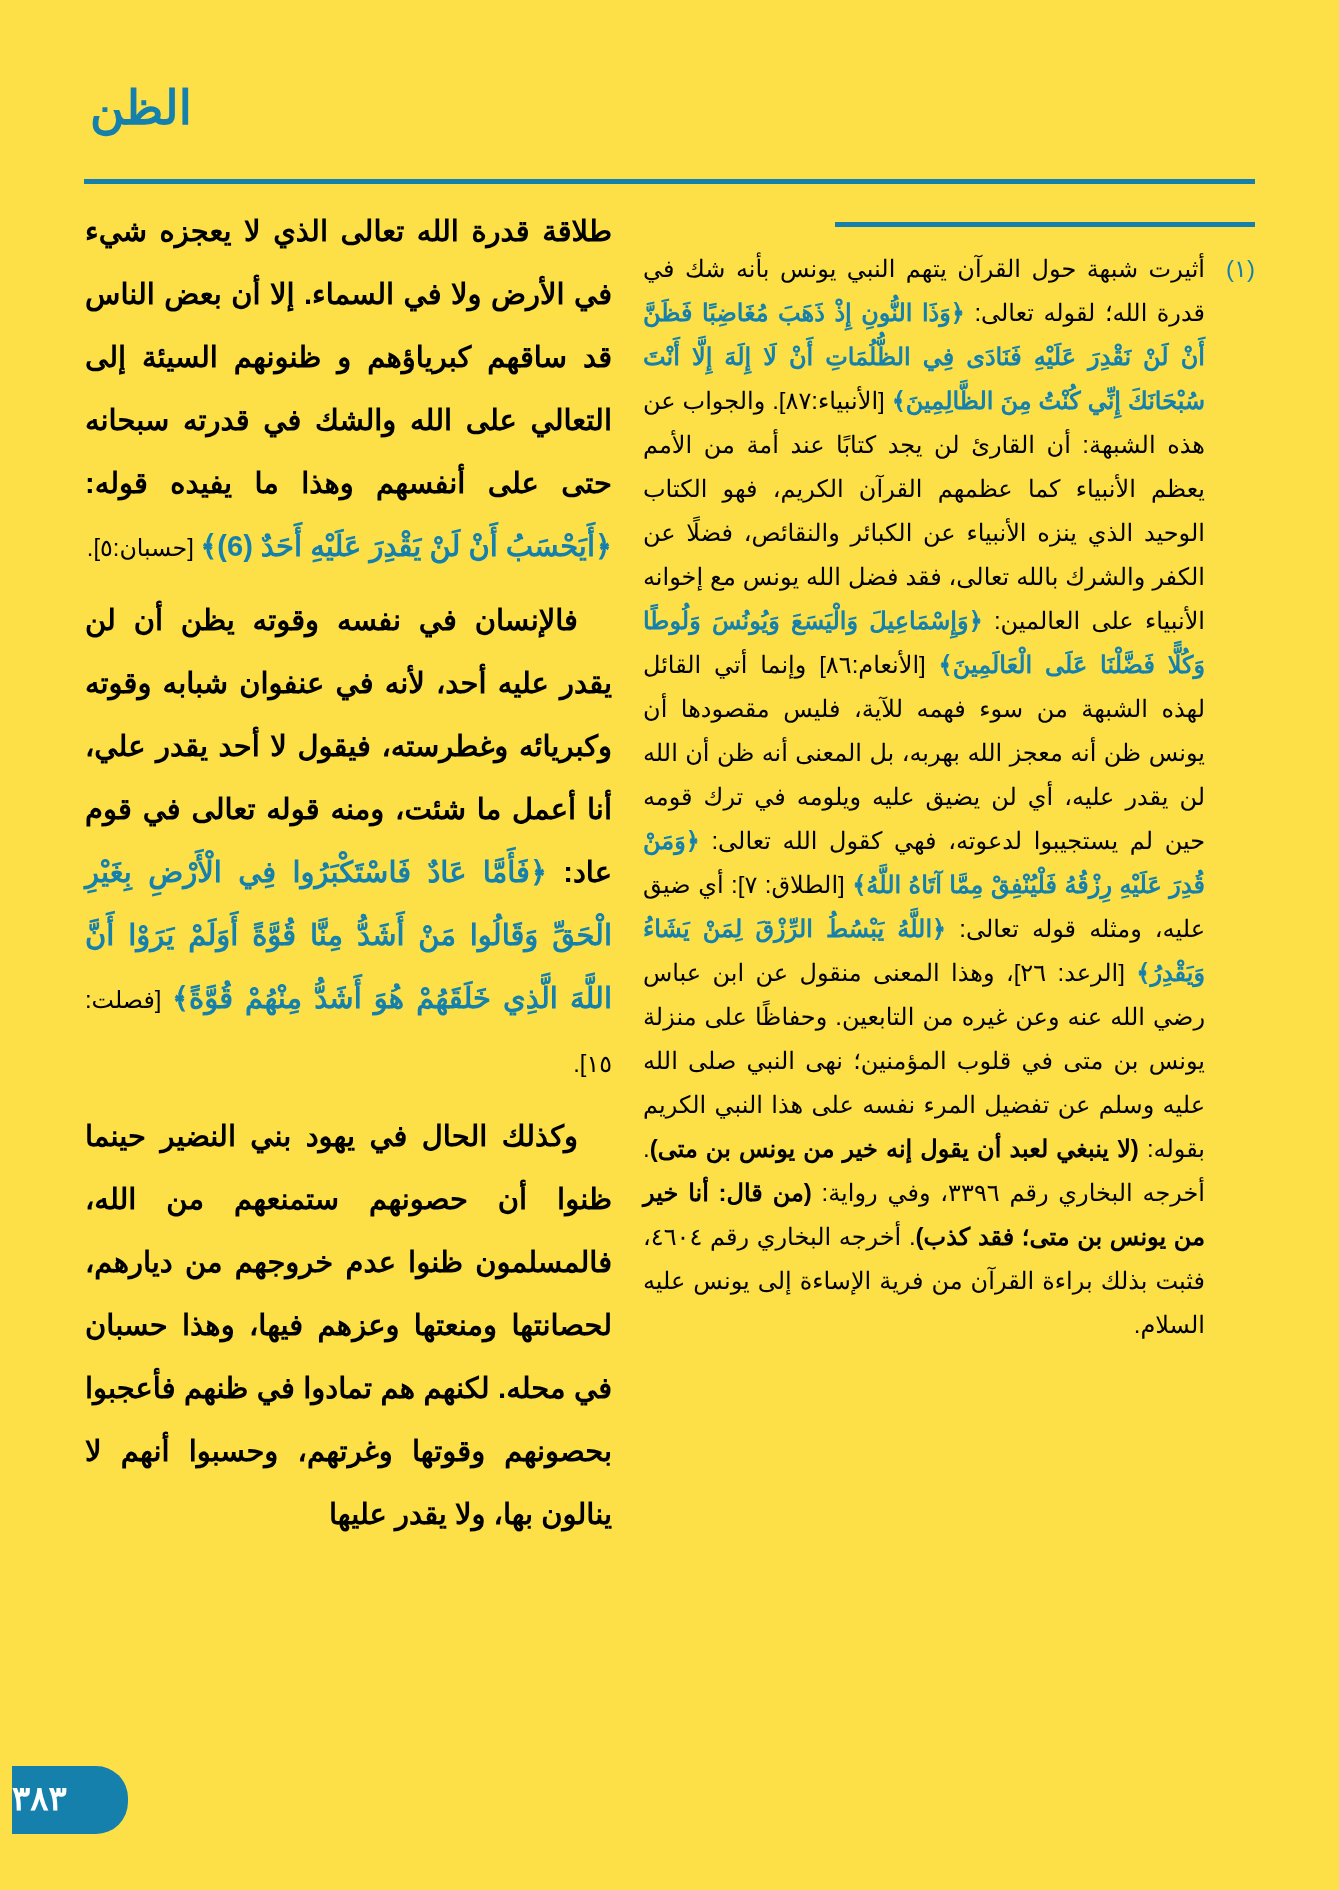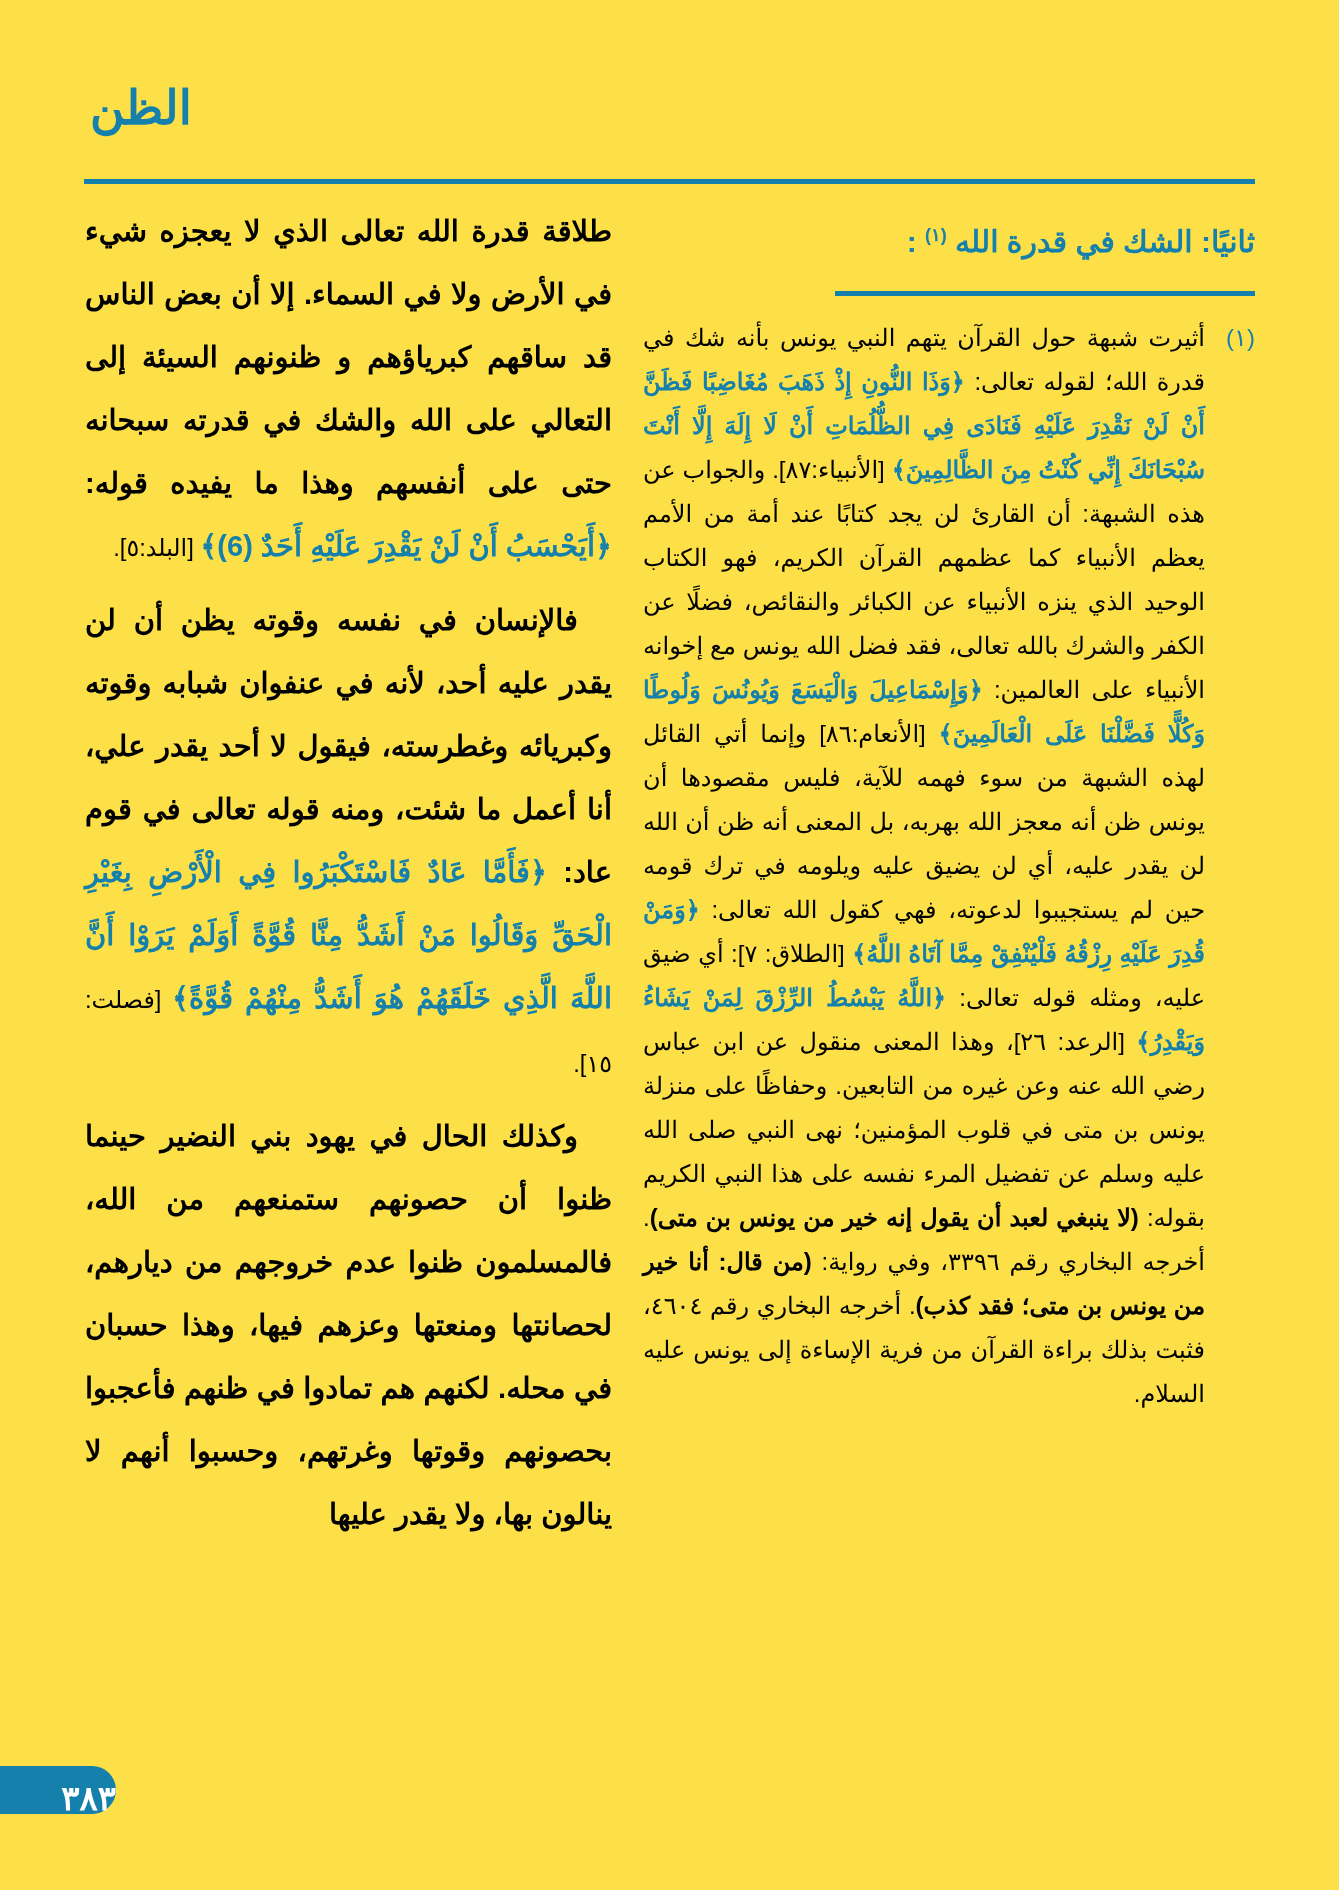--- a/index.html
+++ b/index.html
@@ -64,60 +64,59 @@
     padding-right: 50px;
   }
   .fn-marker {
     position: absolute;
     right: 0; top: 0;
     color: var(--accent);
   }
   .fn-see { margin-top: 0; }
   .page-badge {
     position: absolute;
-    left: 0; top: 1766px;
-    width: 116px; height: 48px;
+    left: 12px; top: 1766px;
+    width: 116px; height: 68px;
     background: var(--accent);
     border-radius: 0 32px 32px 0;
     color: #fff;
     font-size: 34px;
     font-weight: bold;
     line-height: 64px;
-    text-align: right;
+    text-align: left;
   }
   .website {
     position: absolute;
     left: 152px; top: 1782px;
     direction: ltr;
     color: var(--accent);
     font-size: 30px;
     font-weight: bold;
     letter-spacing: 1px;
   }
 </style>
 </head>
 <body>
 
 <div class="page">
 
   <div class="chapter-title">الظن</div>
   <div class="header-rule"></div>
 
   <section class="col col-right">
-    <h2 class="heading"><span class="seg-htext">ثانيًا: الشك في قدرة الله </span><span class="seg-sup">(١)</span><span class="seg-htext"> :</span></h2>
     <div class="fn-sep"></div>
     <div class="footnote">
       <span class="fn-marker">(١)</span>
       <span><span class="seg-text">أثيرت شبهة حول القرآن يتهم النبي يونس بأنه شك في قدرة الله؛ لقوله تعالى: </span><span class="seg-quran">﴿وَذَا النُّونِ إِذْ ذَهَبَ مُغَاضِبًا فَظَنَّ أَنْ لَنْ نَقْدِرَ عَلَيْهِ فَنَادَى فِي الظُّلُمَاتِ أَنْ لَا إِلَهَ إِلَّا أَنْتَ سُبْحَانَكَ إِنِّي كُنْتُ مِنَ الظَّالِمِينَ﴾</span><span class="seg-text"> [الأنبياء:٨٧]. والجواب عن هذه الشبهة: أن القارئ لن يجد كتابًا عند أمة من الأمم يعظم الأنبياء كما عظمهم القرآن الكريم، فهو الكتاب الوحيد الذي ينزه الأنبياء عن الكبائر والنقائص، فضلًا عن الكفر والشرك بالله تعالى، فقد فضل الله يونس مع إخوانه الأنبياء على العالمين: </span><span class="seg-quran">﴿وَإِسْمَاعِيلَ وَالْيَسَعَ وَيُونُسَ وَلُوطًا وَكُلًّا فَضَّلْنَا عَلَى الْعَالَمِينَ﴾</span><span class="seg-text"> [الأنعام:٨٦] وإنما أتي القائل لهذه الشبهة من سوء فهمه للآية، فليس مقصودها أن يونس ظن أنه معجز الله بهربه، بل المعنى أنه ظن أن الله لن يقدر عليه، أي لن يضيق عليه ويلومه في ترك قومه حين لم يستجيبوا لدعوته، فهي كقول الله تعالى: </span><span class="seg-quran">﴿وَمَنْ قُدِرَ عَلَيْهِ رِزْقُهُ فَلْيُنْفِقْ مِمَّا آتَاهُ اللَّهُ﴾</span><span class="seg-text"> [الطلاق: ٧]: أي ضيق عليه، ومثله قوله تعالى: </span><span class="seg-quran">﴿اللَّهُ يَبْسُطُ الرِّزْقَ لِمَنْ يَشَاءُ وَيَقْدِرُ﴾</span><span class="seg-text"> [الرعد: ٢٦]، وهذا المعنى منقول عن ابن عباس رضي الله عنه وعن غيره من التابعين. وحفاظًا على منزلة يونس بن متى في قلوب المؤمنين؛ نهى النبي صلى الله عليه وسلم عن تفضيل المرء نفسه على هذا النبي الكريم بقوله: </span><span class="seg-hadith">(لا ينبغي لعبد أن يقول إنه خير من يونس بن متى)</span><span class="seg-text">. أخرجه البخاري رقم ٣٣٩٦، وفي رواية: </span><span class="seg-hadith">(من قال: أنا خير من يونس بن متى؛ فقد كذب)</span><span class="seg-text">. أخرجه البخاري رقم ٤٦٠٤، فثبت بذلك براءة القرآن من فرية الإساءة إلى يونس عليه السلام.</span></span>
     </div>
   </section>
 
   <section class="col col-left">
     <div>
-        <p class="body-text"><span class="seg-text">طلاقة قدرة الله تعالى الذي لا يعجزه شيء في الأرض ولا في السماء. إلا أن بعض الناس قد ساقهم كبرياؤهم و ظنونهم السيئة إلى التعالي على الله والشك في قدرته سبحانه حتى على أنفسهم وهذا ما يفيده قوله: </span><span class="seg-quran">﴿أَيَحْسَبُ أَنْ لَنْ يَقْدِرَ عَلَيْهِ أَحَدٌ (6)﴾</span><span class="seg-cite"> [البلد:٥].</span></p>
+        <p class="body-text"><span class="seg-text">طلاقة قدرة الله تعالى الذي لا يعجزه شيء في الأرض ولا في السماء. إلا أن بعض الناس قد ساقهم كبرياؤهم و ظنونهم السيئة إلى التعالي على الله والشك في قدرته سبحانه حتى على أنفسهم وهذا ما يفيده قوله: </span><span class="seg-quran">﴿أَيَحْسَبُ أَنْ لَنْ يَقْدِرَ عَلَيْهِ أَحَدٌ (6)﴾</span><span class="seg-cite"> [حسبان:٥].</span></p>
         <p class="body-text indent"><span class="seg-text">فالإنسان في نفسه وقوته يظن أن لن يقدر عليه أحد، لأنه في عنفوان شبابه وقوته وكبريائه وغطرسته، فيقول لا أحد يقدر علي، أنا أعمل ما شئت، ومنه قوله تعالى في قوم عاد: </span><span class="seg-quran">﴿فَأَمَّا عَادٌ فَاسْتَكْبَرُوا فِي الْأَرْضِ بِغَيْرِ الْحَقِّ وَقَالُوا مَنْ أَشَدُّ مِنَّا قُوَّةً أَوَلَمْ يَرَوْا أَنَّ اللَّهَ الَّذِي خَلَقَهُمْ هُوَ أَشَدُّ مِنْهُمْ قُوَّةً﴾</span><span class="seg-cite"> [فصلت: ١٥].</span></p>
         <p class="body-text indent"><span class="seg-text">وكذلك الحال في يهود بني النضير حينما ظنوا أن حصونهم ستمنعهم من الله، فالمسلمون ظنوا عدم خروجهم من ديارهم، لحصانتها ومنعتها وعزهم فيها، وهذا حسبان في محله. لكنهم هم تمادوا في ظنهم فأعجبوا بحصونهم وقوتها وغرتهم، وحسبوا أنهم لا ينالون بها، ولا يقدر عليها</span></p>
       </div>
 
   </section>
 
   <div class="page-badge">٣٨٣</div>
 
 </div>
 

